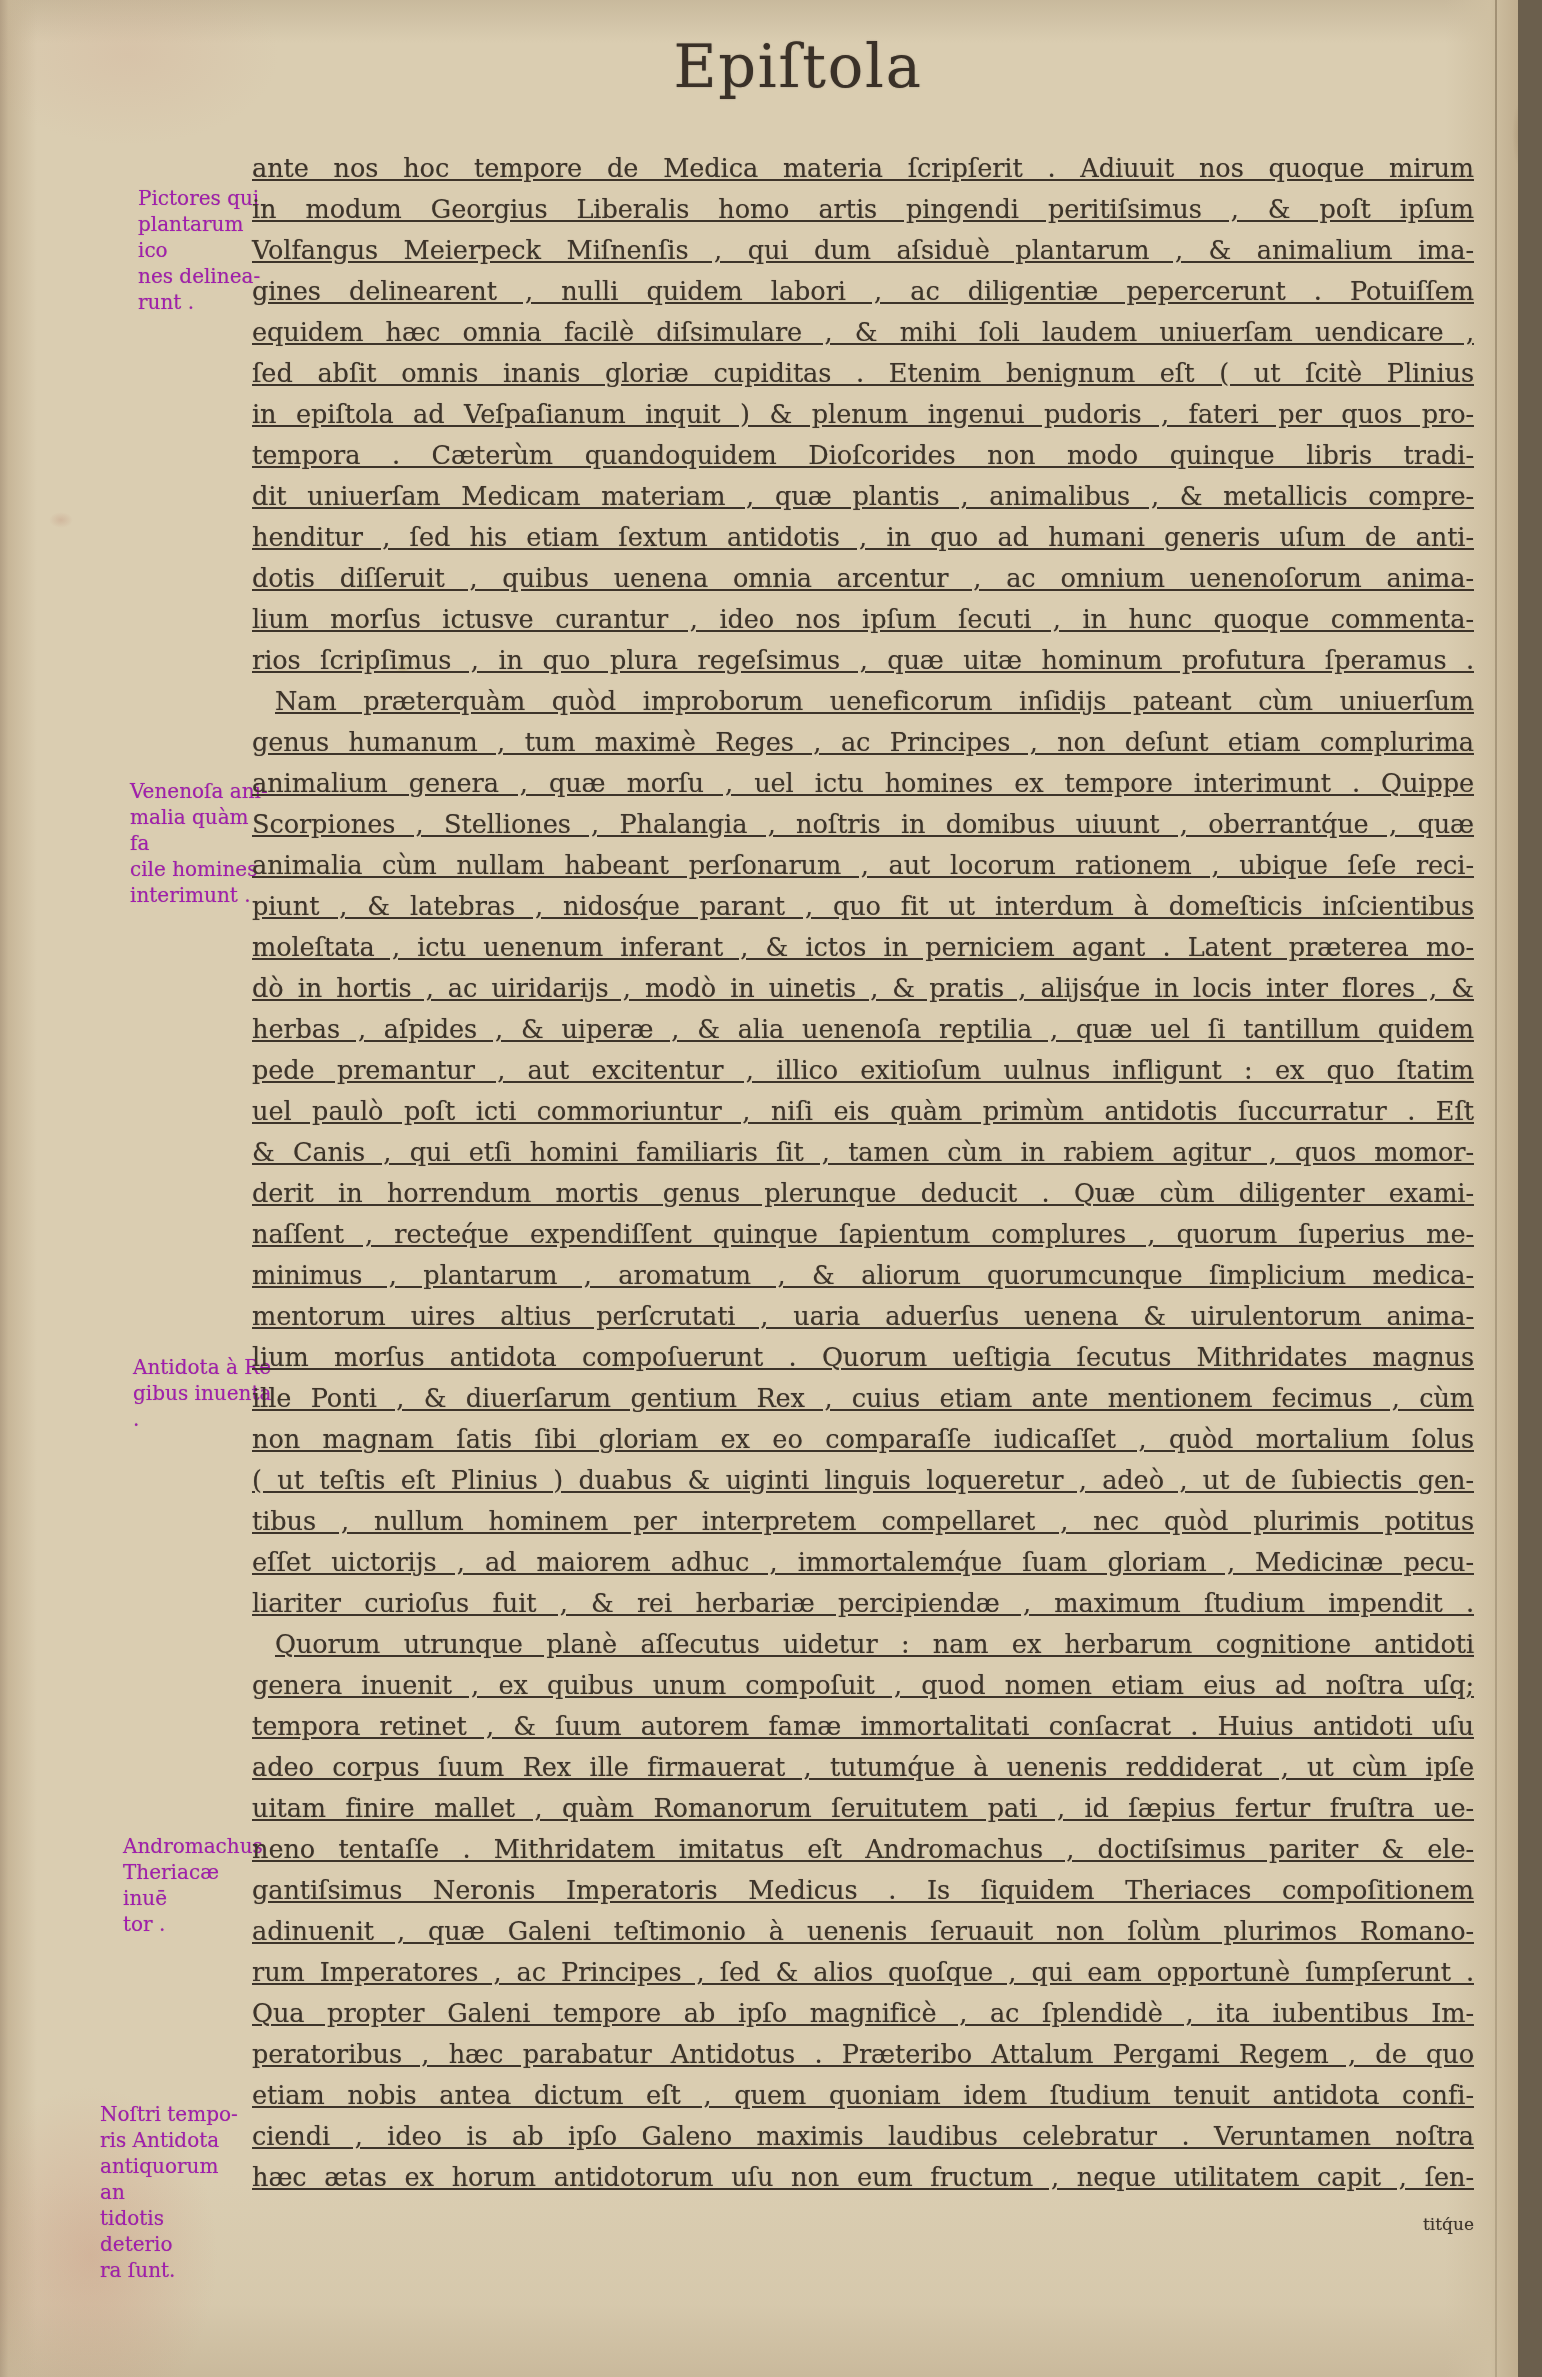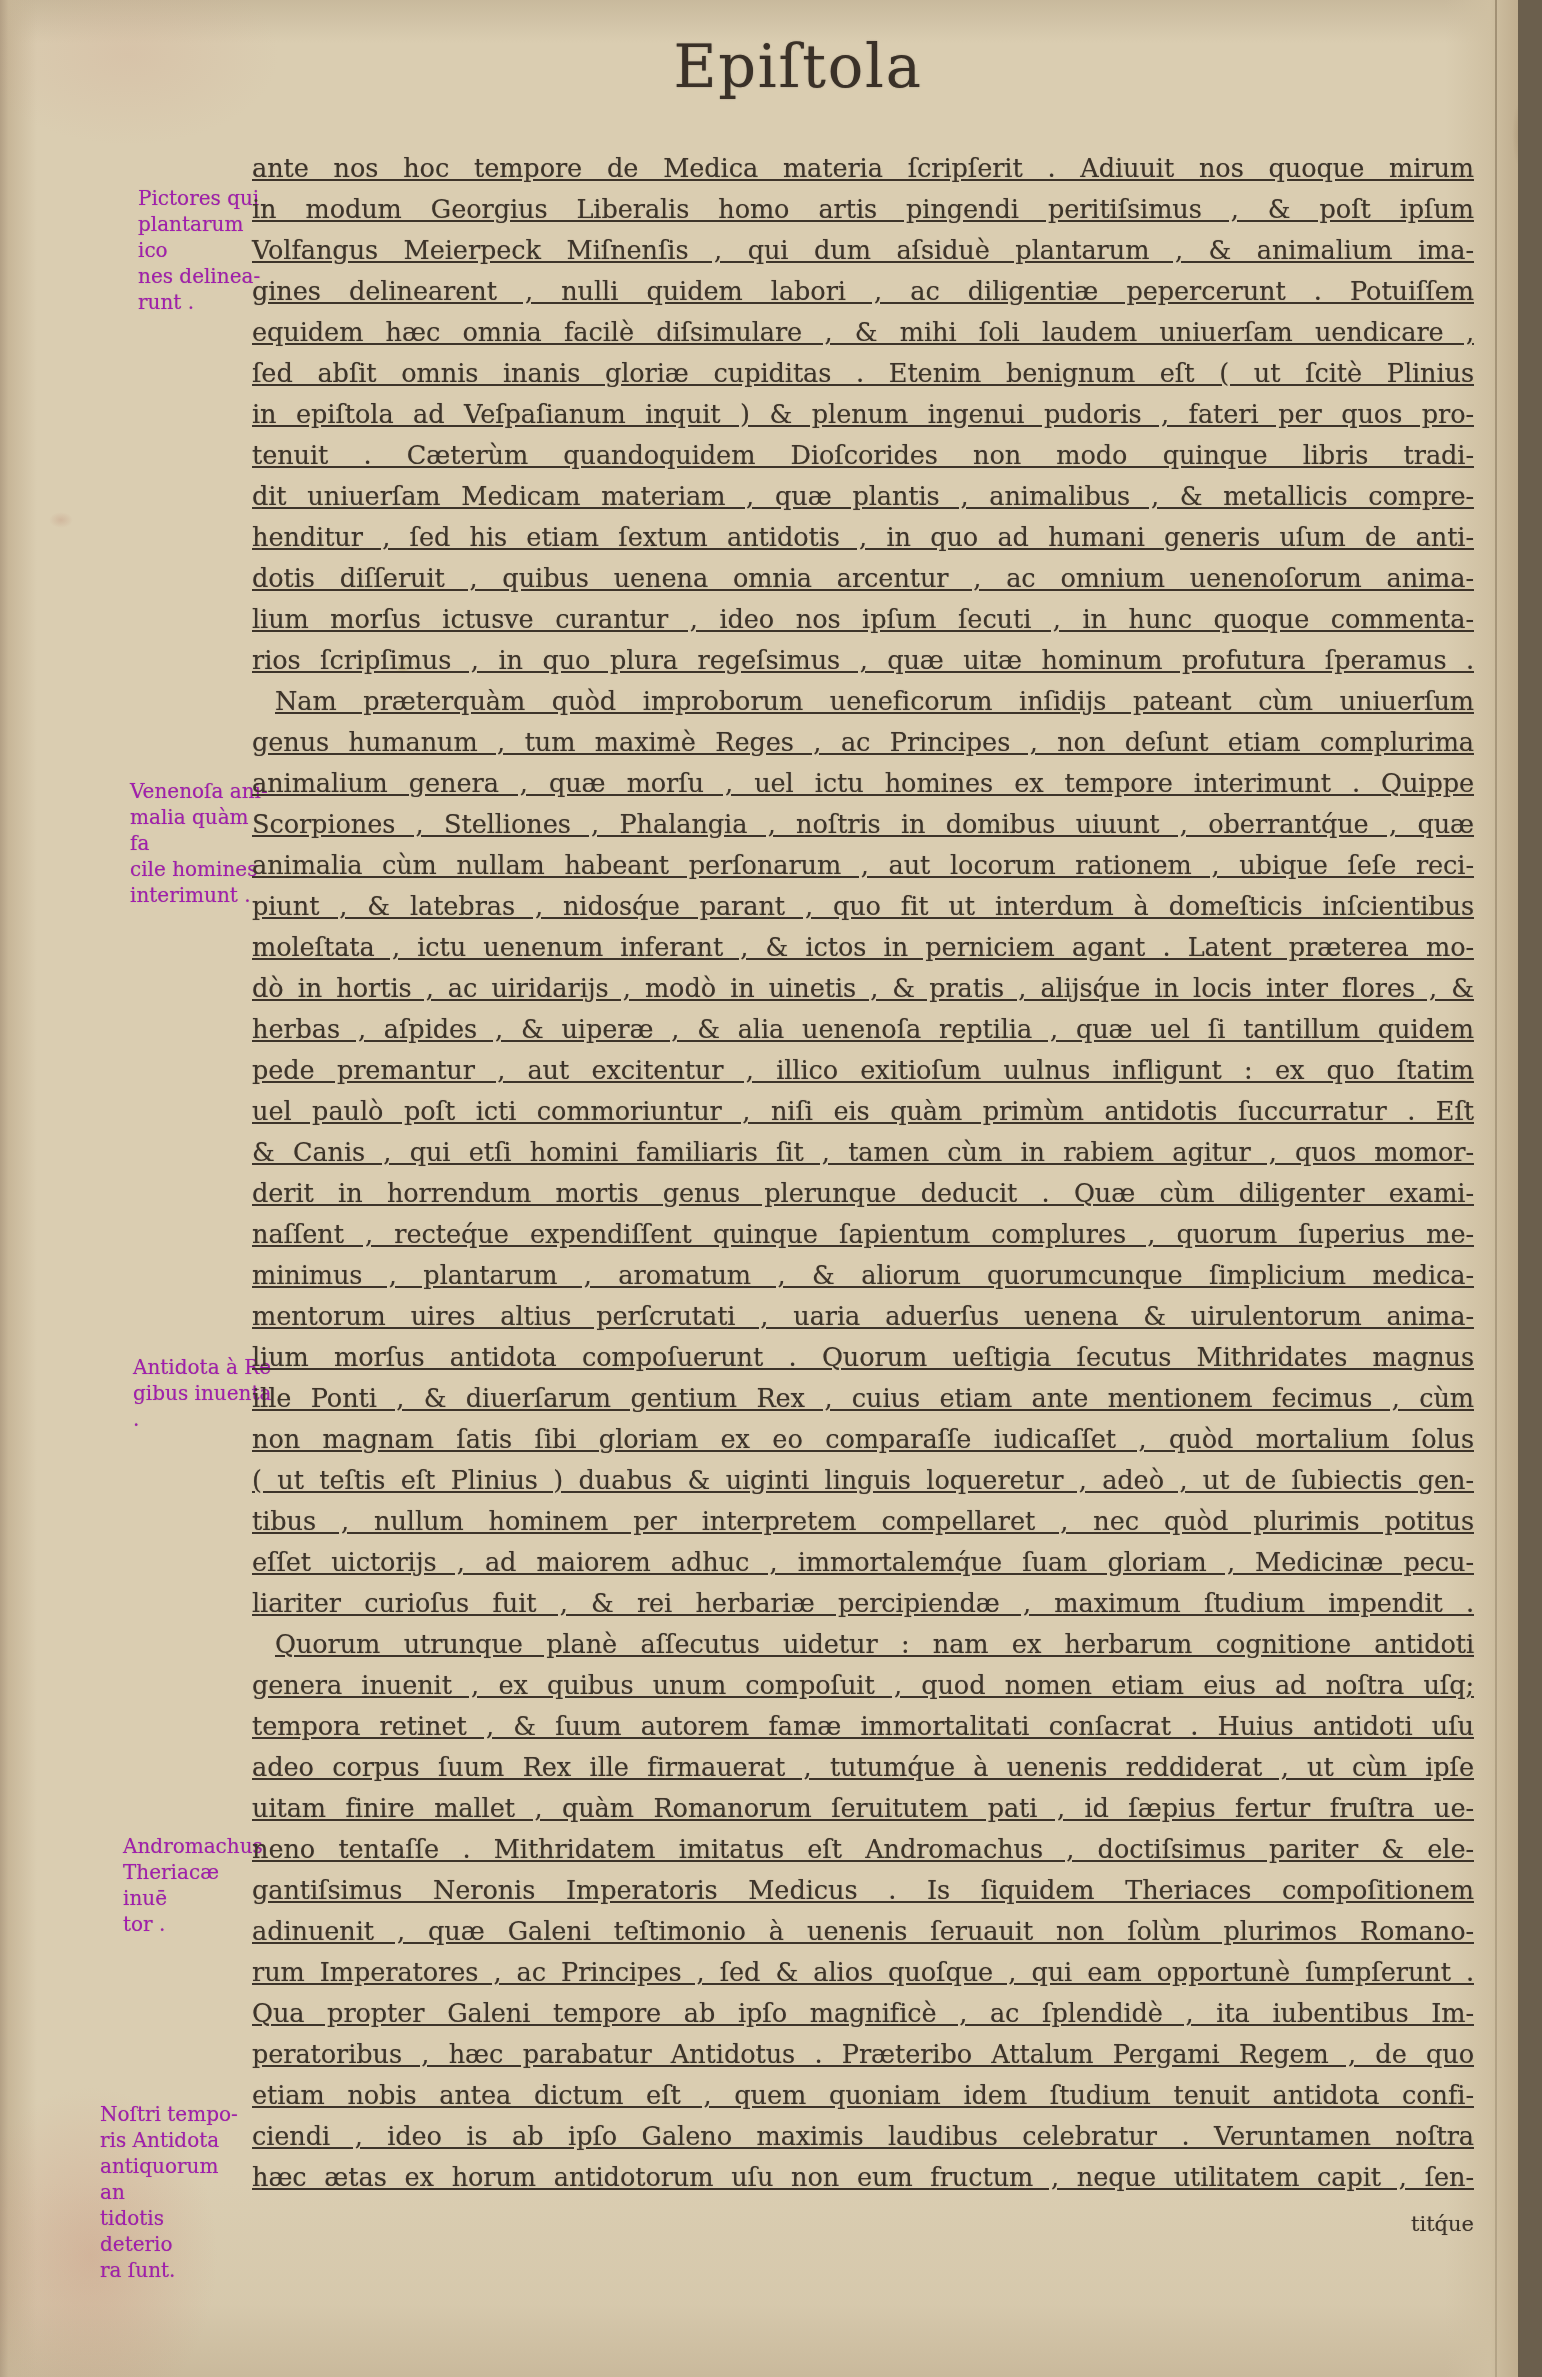--- a/index.html
+++ b/index.html
@@ -49,21 +49,21 @@
 
   .margin-note{
     position:absolute;width:141px;
     font-size:20px;line-height:26px;
     white-space:pre-line;
     color:#a21caf;text-shadow:0 0 0.9px rgba(62,52,42,0.4);
   }
 
   .catchword{
     position:absolute;top:2204px;left:252px;width:1222px;
-    font-size:21px;line-height:41px;text-align:right;
+    font-size:17px;line-height:41px;text-align:right;
     text-shadow:0 0 0.9px rgba(62,52,42,0.45);
   }
 </style>
 </head>
 <body>
 
 <div class="page">
 
   <div class="shade shade-top"></div>
   <div class="shade shade-bottom"></div>
@@ -100,21 +100,21 @@
     </div>
 
   <div class="body-text" id="bodytext">
       <div class="text-line">ante nos hoc tempore de Medica materia ſcripſerit .   Adiuuit nos quoque mirum</div>
       <div class="text-line">in modum Georgius Liberalis homo artis pingendi peritiſsimus , &amp; poſt ipſum</div>
       <div class="text-line">Volfangus Meierpeck Miſnenſis , qui dum aſsiduè plantarum , &amp; animalium ima-</div>
       <div class="text-line">gines delinearent , nulli quidem labori , ac diligentiæ pepercerunt .   Potuiſſem</div>
       <div class="text-line">equidem hæc omnia facilè diſsimulare , &amp; mihi ſoli laudem uniuerſam uendicare ,</div>
       <div class="text-line">ſed abſit omnis inanis gloriæ cupiditas .   Etenim benignum eſt ( ut ſcitè Plinius</div>
       <div class="text-line">in epiſtola ad Veſpaſianum inquit ) &amp; plenum ingenui pudoris , fateri per quos pro-</div>
-      <div class="text-line">tenuit .   Cæterùm quandoquidem Dioſcorides non modo quinque libris tradi-</div>
+      <div class="text-line">tempora .   Cæterùm quandoquidem Dioſcorides non modo quinque libris tradi-</div>
       <div class="text-line">dit uniuerſam Medicam materiam , quæ plantis , animalibus , &amp; metallicis compre-</div>
       <div class="text-line">henditur , ſed his etiam ſextum antidotis , in quo ad humani generis uſum de anti-</div>
       <div class="text-line">dotis diſſeruit , quibus uenena omnia arcentur , ac omnium uenenoſorum anima-</div>
       <div class="text-line">lium morſus ictusve curantur , ideo nos ipſum ſecuti , in hunc quoque commenta-</div>
       <div class="text-line">rios ſcripſimus , in quo plura regeſsimus , quæ uitæ hominum profutura ſperamus .</div>
       <div class="text-line indent">Nam præterquàm quòd improborum ueneficorum inſidijs pateant cùm uniuerſum</div>
       <div class="text-line">genus humanum , tum maximè Reges , ac Principes , non deſunt etiam complurima</div>
       <div class="text-line">animalium genera , quæ morſu , uel ictu homines ex tempore interimunt . Quippe</div>
       <div class="text-line">Scorpiones , Stelliones , Phalangia , noſtris in domibus uiuunt , oberrantq́ue , quæ</div>
       <div class="text-line">animalia cùm nullam habeant perſonarum , aut locorum rationem , ubique ſeſe reci-</div>

